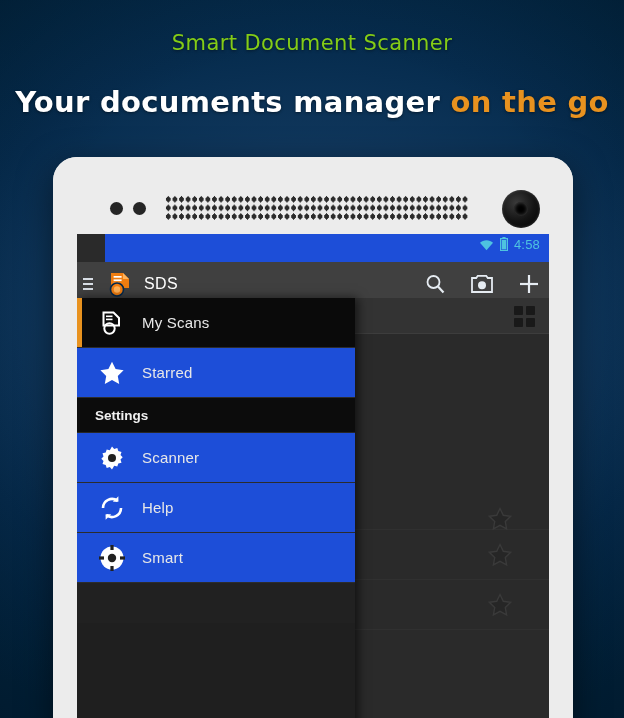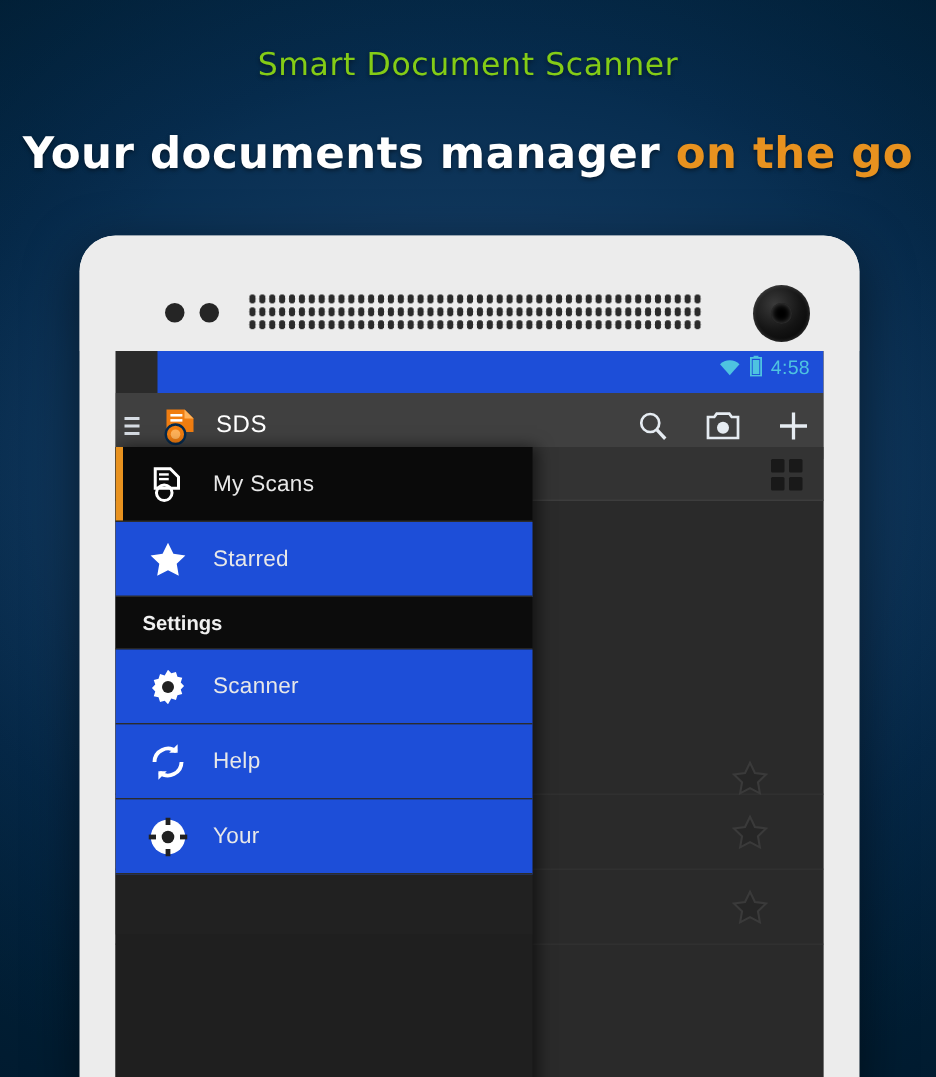--- a/index.html
+++ b/index.html
@@ -327,21 +327,21 @@
         <div class="nav-ic">
           <svg width="26" height="26" viewBox="0 0 26 26">
             <circle cx="13" cy="13" r="11.5" fill="#fff"></circle>
             <circle cx="13" cy="13" r="4.2" fill="#212121"></circle>
             <rect x="11.4" y="0" width="3.2" height="5" fill="#212121"></rect>
             <rect x="11.4" y="21" width="3.2" height="5" fill="#212121"></rect>
             <rect x="0" y="11.4" width="5" height="3.2" fill="#212121"></rect>
             <rect x="21" y="11.4" width="5" height="3.2" fill="#212121"></rect>
           </svg>
         </div>
-        <div class="nav-label">Your</div>
+        <div class="nav-label">Smart</div>
       </div>
 
 
       <div class="nav-filler"></div>
     </div>
 
   </div>
 </div>
 
 </body></html>

